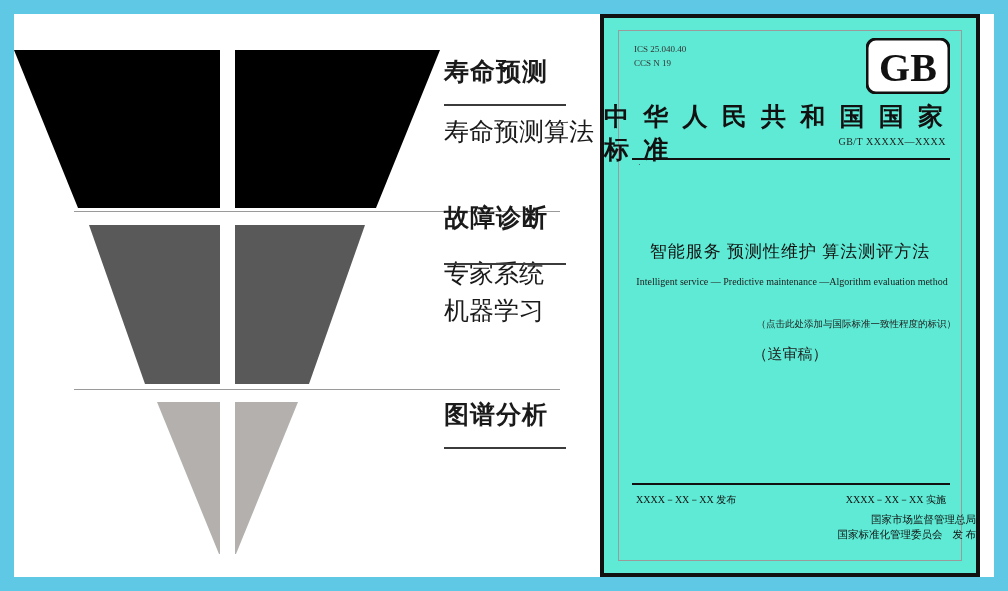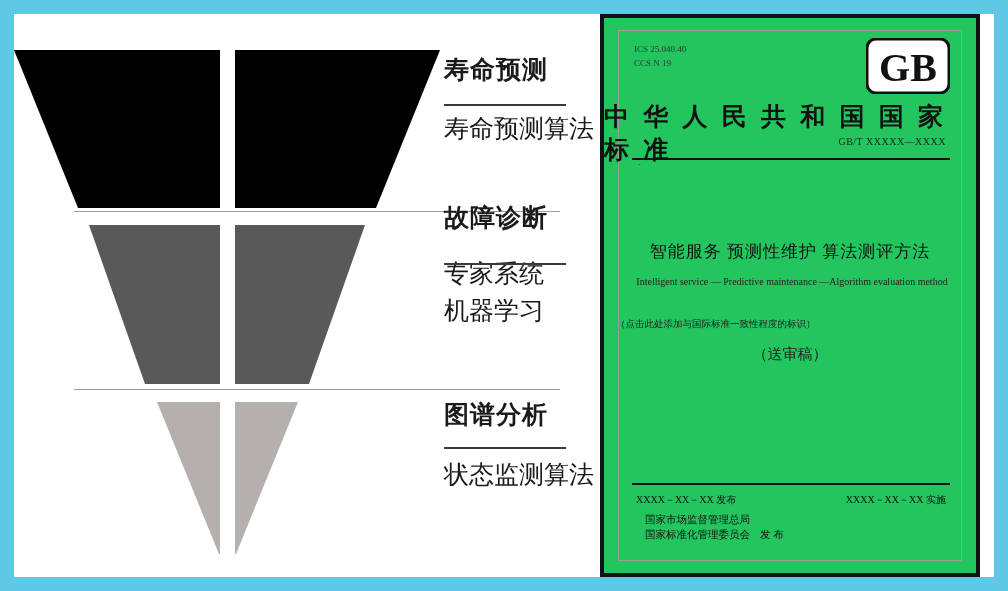--- a/index.html
+++ b/index.html
@@ -51,21 +51,21 @@
     font-size: 25px;
     letter-spacing: 1px;
     line-height: 1.25;
     white-space: nowrap;
   }
   .label-sub {
     font-size: 25px;
     line-height: 1.45;
     white-space: nowrap;
   }
-  #lbl-1 { top: 42px; font-family: Liberation Mono, monospace; }
+  #lbl-1 { top: 42px; }
   #lbl-2 { top: 188px; }
   #lbl-3 { top: 385px; }
   .divider {
     position: absolute;
     left: 430px;
     width: 122px;
     height: 2px;
     background: #3b3b3b;
   }
   #div-1 { top: 90px; }
@@ -81,21 +81,21 @@
   #rule-1 { top: 197px; }
   #rule-2 { top: 375px; }
 
   
   .cover {
     position: absolute;
     left: 600px;
     top: 14px;
     width: 380px;
     height: 563px;
-    background: #22c55e;
+    background: #5eead4;
     border: 4px solid #111111;
     box-sizing: border-box;
   }
   .cover-inner {
     position: absolute;
     left: 14px;
     top: 12px;
     right: 14px;
     bottom: 12px;
     border: 1px solid #9b9b9b;
@@ -174,21 +174,21 @@
     text-align: center;
     font-family: "Liberation Serif", serif;
     font-size: 10px;
     color: #222;
   }
   .cover-note {
     position: absolute;
     left: 12px;
     right: 20px;
     top: 300px;
-    text-align: left;
+    text-align: right;
     font-family: "Liberation Serif", serif;
     font-size: 9.5px;
     color: #222;
   }
   .cover-draft {
     position: absolute;
     left: 0;
     right: 0;
     top: 327px;
     text-align: center;
@@ -216,28 +216,27 @@
     position: absolute;
     right: 30px;
     bottom: 66px;
     font-family: "Liberation Serif", serif;
     font-size: 10px;
     color: #111;
   }
   .cover-issuer {
     position: absolute;
     left: 0;
-    right: 12px;
+    right: 0;
     bottom: 30px;
-    text-align: left;
+    text-align: right;
     font-family: "Liberation Serif", serif;
     font-size: 10.5px;
     line-height: 1.5;
     color: #111;
-    padding-left: 41px;
   }
   .cover-issuer .issue-word {
     display: inline-block;
     margin-left: 10px;
   }
 </style>
 </head>
 <body>
 
 <div id="root">
@@ -272,21 +271,20 @@
       <div class="label-title">故障诊断</div>
       <div style="height:22px"></div>
       <div class="label-sub">专家系统</div>
       <div class="label-sub">机器学习</div>
     </div>
     <div class="divider" id="div-2"></div>
 
     <div class="label-block" id="lbl-3">
       <div class="label-title">图谱分析</div>
       <div style="height:26px"></div>
-      <div class="label-sub">状态监测算法</div>
     </div>
     <div class="divider" id="div-3"></div>
   </div>
 
   <div class="cover">
     <div class="cover-inner"></div>
 
     <div class="ics-block">
       <div>ICS  25.040.40</div>
       <div>CCS  N 19</div>

